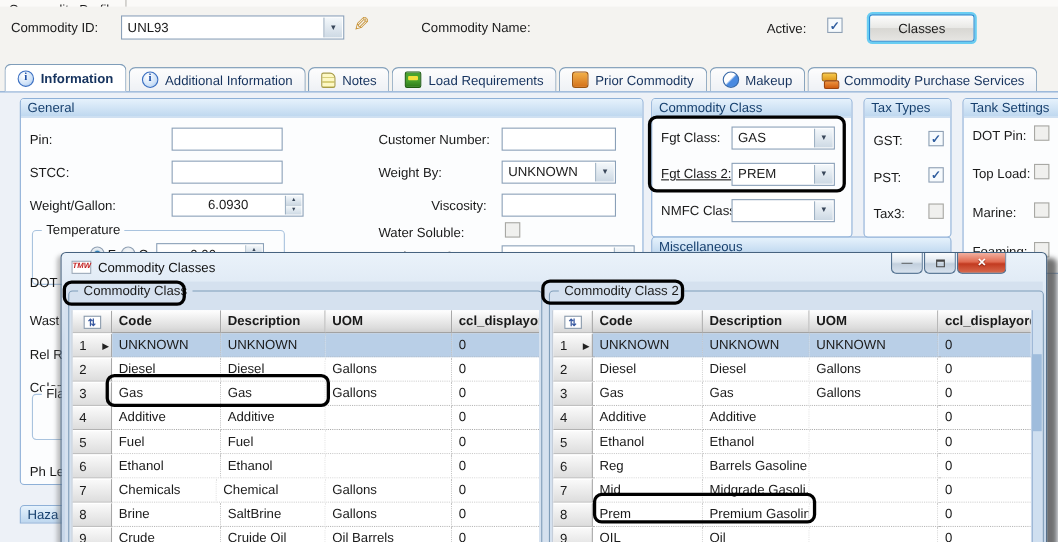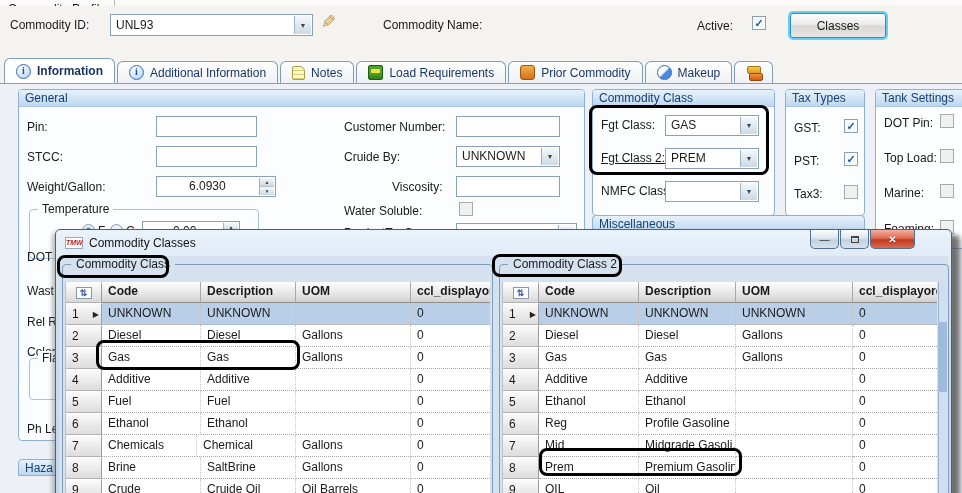--- a/index.html
+++ b/index.html
@@ -139,20 +139,21 @@
     <div class="tab">
       <span class="ic ic-prior"></span>
       <span>Prior Commodity</span>
     </div>
     <div class="tab">
       <span class="ic ic-makeup"></span>
       <span>Makeup</span>
     </div>
     <div class="tab">
       <span class="ic ic-cps"></span>
+      <span>Commodity Purchase Services</span>
     </div>
   </div>
 
   <div class="content">
 
     <div class="panel" style="left:18px; top:5px; width:567px; height:352px;">
       <div class="phead">General</div>
       <span class="lbl" style="left:8px; top:30px;">Pin:</span>
       <input class="tb" style="left: 137px; top: 26px; width: 101px; height: 21px;">
       <span class="lbl" style="left:8px; top:60px;">STCC:</span>
@@ -175,21 +176,21 @@
           <span class="val" style="left:30px; top:2px;">0.00</span>
           <span class="spin">
               <span>▲</span>
               <span>▼</span>
             </span>
         </div>
       </div>
 
       <span class="lbl" style="left:325px; top:30px;">Customer Number:</span>
       <input class="tb" style="left: 437px; top: 26px; width: 104px; height: 21px;">
-      <span class="lbl" style="left:325px; top:60px;">Cruide By:</span>
+      <span class="lbl" style="left:325px; top:60px;">Weight By:</span>
       <div class="combo" style="left:437px; top:56px; width:104px; height:21px;">
         <span class="val" style="top:2px;">UNKNOWN</span>
         <span class="ddbtn">▼</span>
       </div>
       <span class="lbl" style="left:325px; top:90px;margin-left:48px;">Viscosity:</span>
       <input class="tb" style="left: 437px; top: 86px; width: 104px; height: 21px;">
       <span class="lbl" style="left:325px; top:114px;">Water Soluble:</span>
       <span class="cb off" style="left:440px; top:112px;"></span>
       <span class="lbl" style="left:325px; top:136px;">ProductTaxGroup:</span>
       <div class="combo" style="left:437px; top:133px; width:121px; height:21px;">
@@ -426,21 +427,21 @@
               <div class="gc" style="width:100px">Ethanol</div>
               <div class="gc" style="width:97px">Ethanol</div>
               <div class="gc" style="width:117px"></div>
               <div class="gc" style="width:88px">0</div>
             </div>
             <div class="grow">
               <div class="gc gsel" style="width:36px">
                 <span class="rnum">6</span>
               </div>
               <div class="gc" style="width:100px">Reg</div>
-              <div class="gc" style="width:97px">Profile Gasoline</div>
+              <div class="gc" style="width:97px">Barrels Gasoline</div>
               <div class="gc" style="width:117px"></div>
               <div class="gc" style="width:88px">0</div>
             </div>
             <div class="grow">
               <div class="gc gsel" style="width:36px">
                 <span class="rnum">7</span>
               </div>
               <div class="gc" style="width:100px">Mid</div>
               <div class="gc" style="width:97px">Midgrade Gasoli...</div>
               <div class="gc" style="width:117px"></div>

